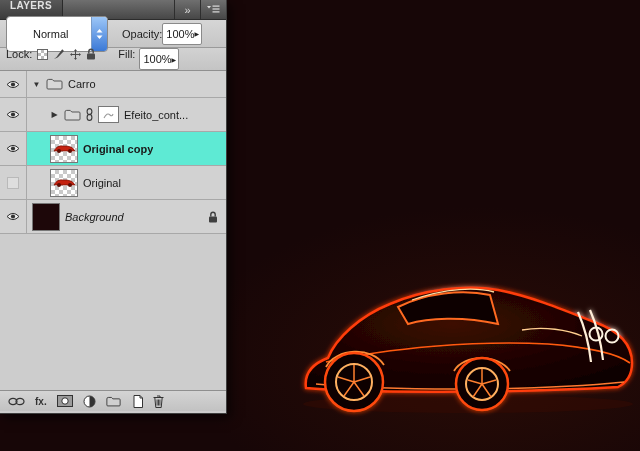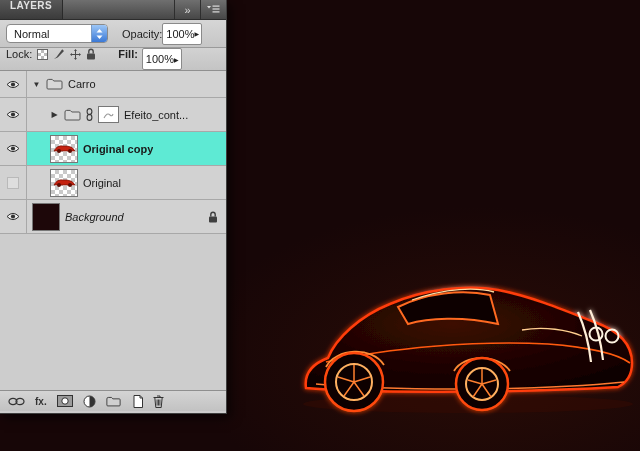--- a/index.html
+++ b/index.html
@@ -21,37 +21,37 @@
       border-bottom:1px solid #2c2c2c; display:flex; align-items:stretch; }
   .panel-tab { background:linear-gradient(#585858,#3b3b3b); border-right:1px solid #2a2a2a;
       color:#e3e3e3; font-size:10px; font-weight:bold; letter-spacing:.4px;
       display:flex; align-items:flex-start; padding:0 10px; }
   .header-spacer { flex:1; }
   .header-btn { width:26px; display:flex; align-items:center; justify-content:center;
       border-left:1px solid #2e2e2e; color:#ddd; font-size:11px; cursor:default; }
 
   .options-row { height:28px; display:flex; align-items:center; padding:0 6px;
       background:linear-gradient(#d6d6d6,#c6c6c6); border-bottom:1px solid #9a9a9a; }
-  .blend-select { width:102px; height:19px; background:#fff; border:1px solid #8a8a8a;
-      border-radius:4px; display:flex; align-items:center; overflow:hidden; }
+  .blend-select { width:102px; height:36px; background:#fff; border:1px solid #8a8a8a;
+      border-radius:4px; display:flex; align-items:center; overflow:hidden;padding-left:19px; }
   .blend-select .val { flex:1; padding-left:7px; font-size:11px; }
   .aqua-stepper { width:16px; height:100%; background:linear-gradient(#9cc6f7,#3b79d6);
       border-left:1px solid #7a9cc8; display:flex; align-items:center; justify-content:center; }
   .label { font-size:11px; color:#222; }
   .opacity-label { margin-left:14px; margin-right:0; }
   .value-field { width:40px; height:17px; background:#fff; border:1px solid #8a8a8a;
       border-radius:2px; display:flex; align-items:center; justify-content:space-between;
       padding:10px 3px; font-size:11px; }
   .value-field .tick { font-size:6px; color:#222; }
 
   .lock-row { height:23px; display:flex; align-items:flex-start; padding:0 6px;
       background:linear-gradient(#d2d2d2,#c4c4c4); border-bottom:1px solid #8f8f8f; }
   .lock-icons { display:flex; gap:5px; margin-left:5px; align-items:center; }
   .lock-icons .ic { display:flex; align-items:center; }
-  .fill-label { margin-left:22px; margin-right:4px;font-weight:bold; }
+  .fill-label { margin-left:22px; margin-right:4px; }
   .checker-sq { width:11px; height:11px; border:1px solid #666;
       background:linear-gradient(45deg,#bbb 25%,transparent 25%,transparent 75%,#bbb 75%),
                  linear-gradient(45deg,#bbb 25%,#fff 25%,#fff 75%,#bbb 75%);
       background-size:6px 6px; background-position:0 0,3px 3px; }
 
   .layer-list { background:#d2d2d2; }
   .layer-row { display:flex; align-items:stretch; border-bottom:1px solid #a8a8a8; height:34px; }
   .layer-row.short { height:27px; }
   .eye-cell { width:27px; border-right:1px solid #a8a8a8; display:flex;
       align-items:center; justify-content:center; flex:none; }

